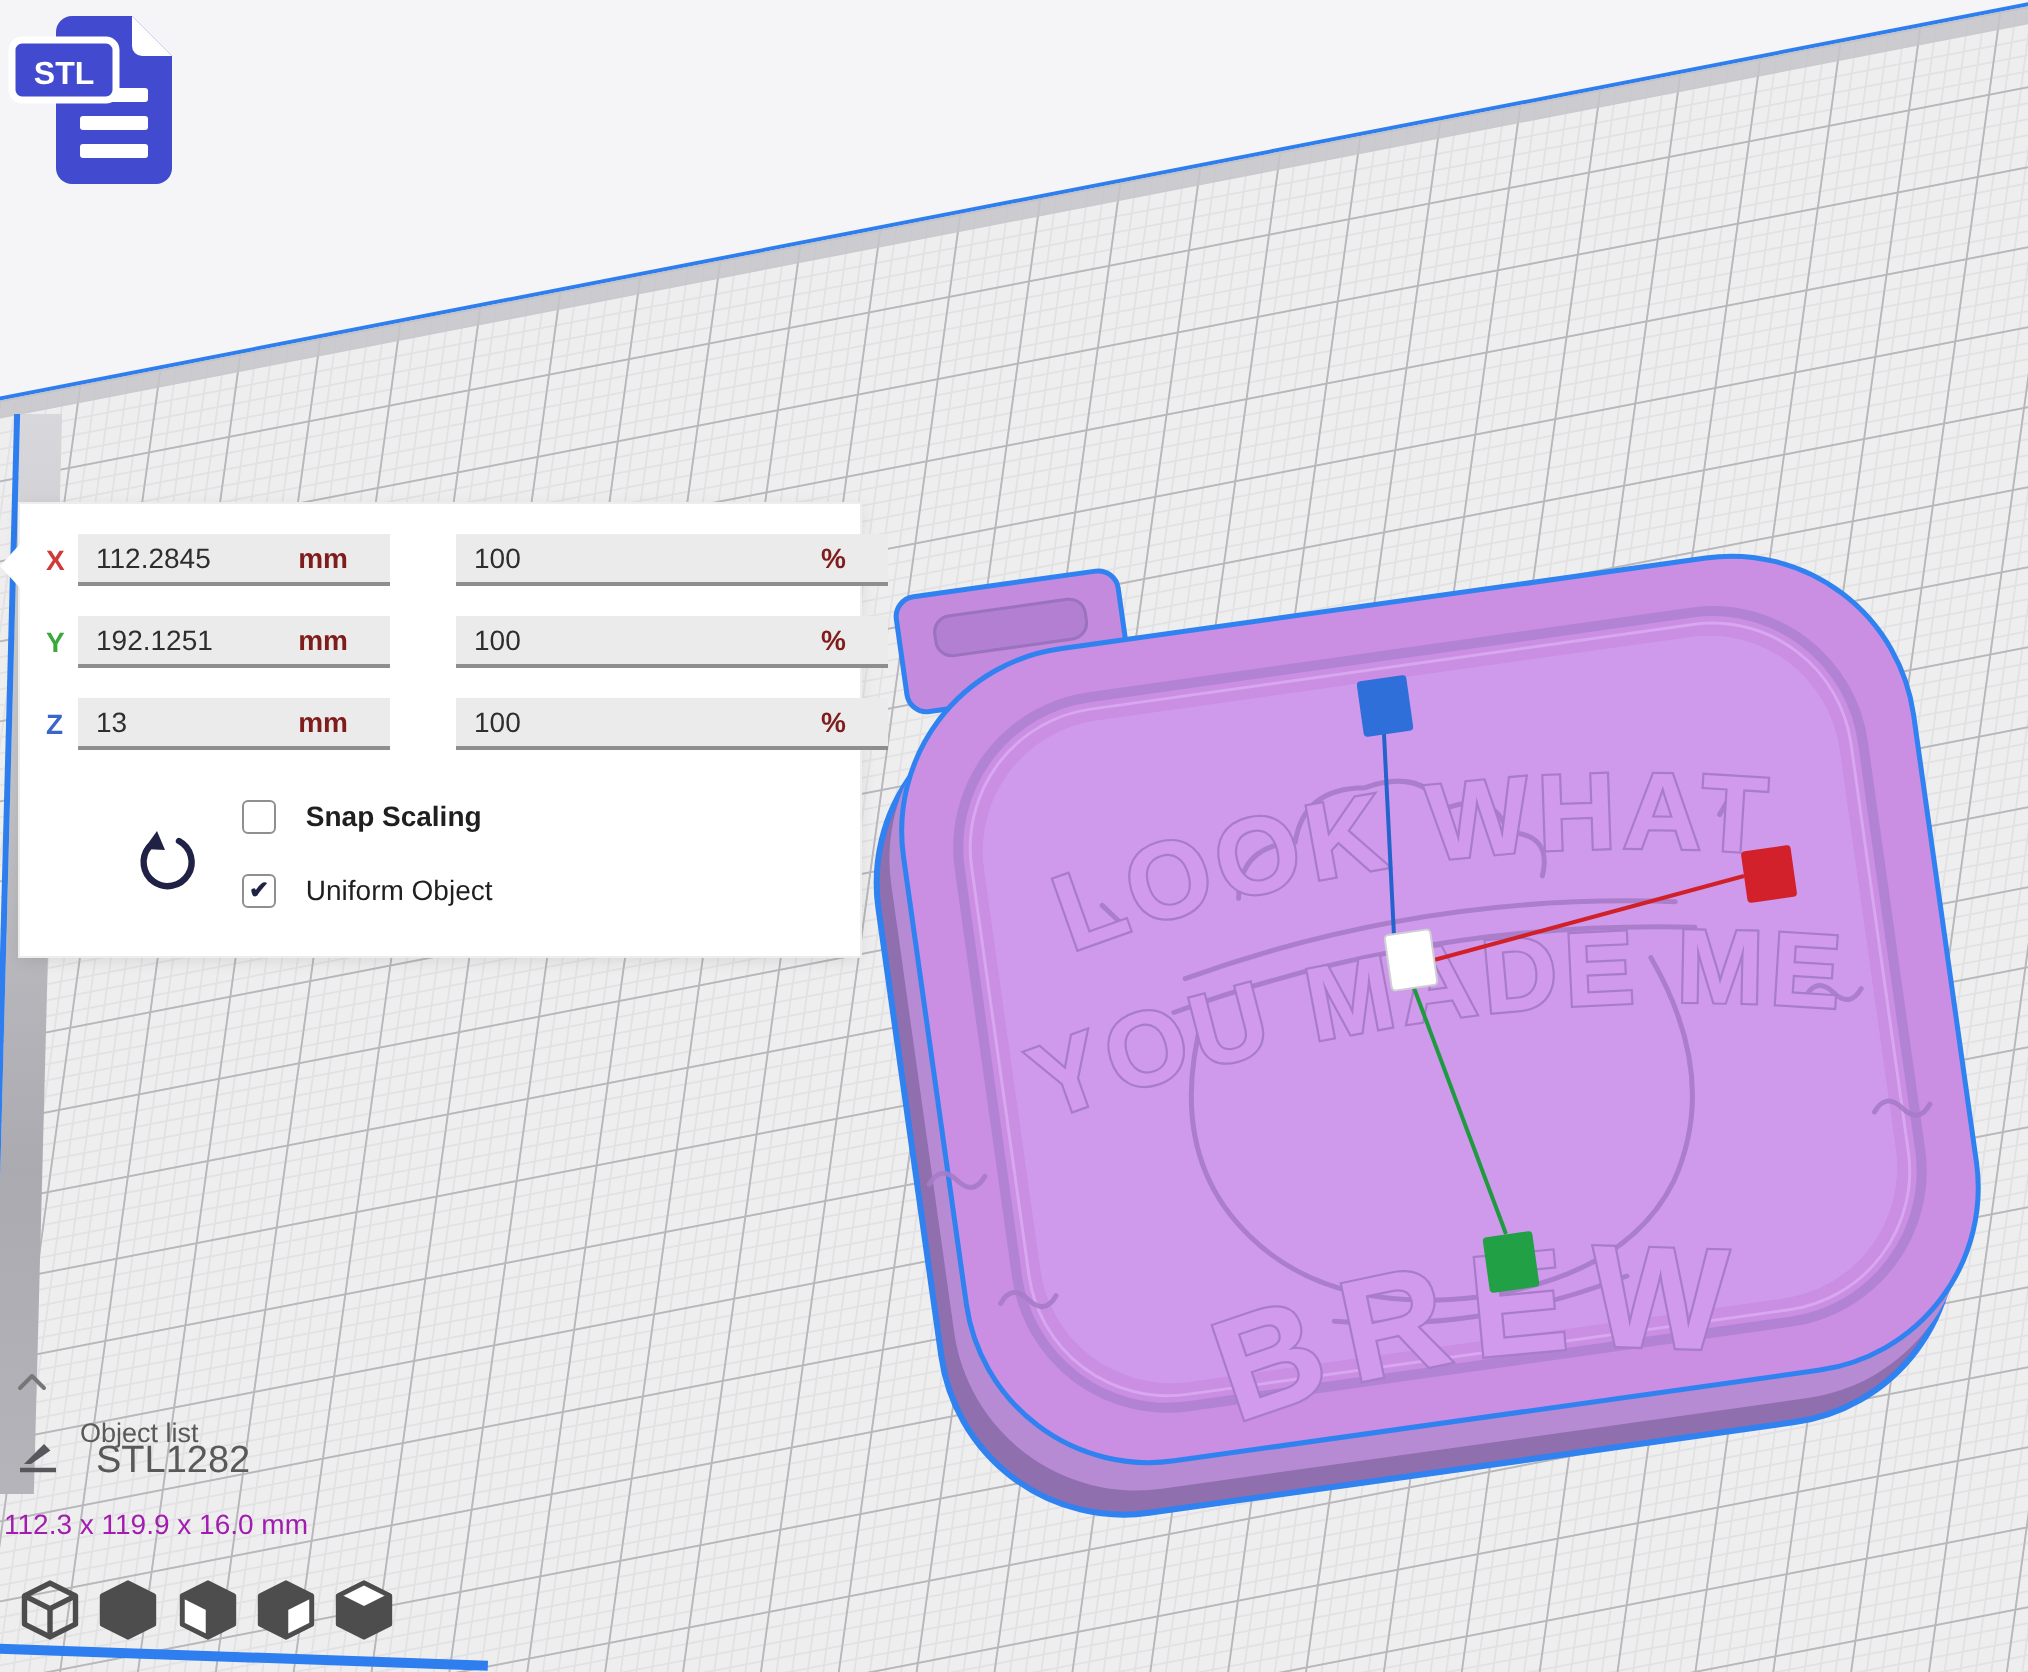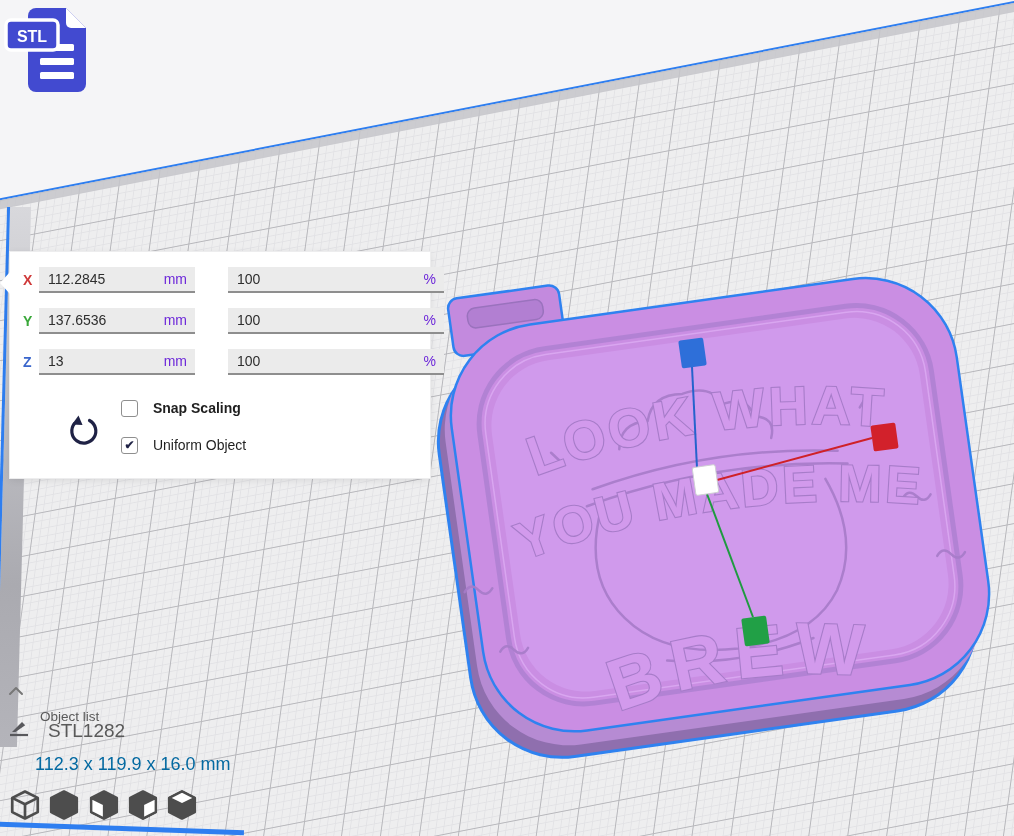--- a/index.html
+++ b/index.html
@@ -52,38 +52,38 @@
   .axis-row.r0 { top:15px; } .axis-row.r1 { top:56px; } .axis-row.r2 { top:97px; }
   .axis-label { position:absolute; left:13px; top:5px; width:16px; font-size:14px; font-weight:bold; }
   .axis-x { color:#cf3a3a; } .axis-y { color:#3aa83a; } .axis-z { color:#3a66cc; }
   .field {
     position:absolute; top:0; height:26px; background:#ebebeb;
     border-bottom:2px solid #8e8e8e; font-size:14px; line-height:24px;
   }
   .field.size { left:29px; width:156px; }
   .field.pct  { left:218px; width:216px; }
   .field .val { position:absolute; left:9px; top:0; color:#2e2e2e; }
-  .field .unit { position:absolute; right:8px; top:0; color:#6d28d9; }
+  .field .unit { position:absolute; right:21px; top:0; color:#7f1d1d;font-weight:bold; }
   .check-row { position:absolute; left:111px; height:18px; font-size:14px; color:#1f1f1f; }
   .check-row.c0 { top:147px;font-weight:bold; } .check-row.c1 { top:184px; }
   .checkbox {
     display:inline-block; width:17px; height:17px; border:1px solid #8f8f8f;
     border-radius:3px; background:#fff; vertical-align:middle;
     text-align:center; line-height:15px; font-size:12px; color:#1f2245; font-weight:bold;
   }
   .check-label { margin-left:11px; vertical-align:middle; }
   .reset-btn { position:absolute; left:54px; top:160px; width:36px; height:36px; cursor:pointer; }
   
   .objlist-header { position:absolute; left:8px; top:682px; height:18px; }
   .chev { position:absolute; left:0; top:3px; }
   .objlist-title { position:absolute; left:32px; top:0; font-size:13.5px; color:#595959; white-space:nowrap;margin-top:27px; }
   .objlist-item { position:absolute; left:8px; top:718px; height:20px; }
   .pencil { position:absolute; left:0; top:0; }
   .objlist-name { position:absolute; left:40px; top:2px; font-size:19px; color:#595959; white-space:nowrap; }
-  .dims-label { position:absolute; left:2px; top:754px; font-size:18px; color:#0369a1; white-space:nowrap;margin-left:33px; }
+  .dims-label { position:absolute; left:2px; top:754px; font-size:14px; color:#a21caf; white-space:nowrap; }
   
   .view-toolbar { position:absolute; left:8px; top:788px; height:34px; }
   .view-btn { position:absolute; top:0; width:34px; height:34px; cursor:pointer; }
   .view-btn.v0 { left:0; } .view-btn.v1 { left:39px; } .view-btn.v2 { left:79px; }
   .view-btn.v3 { left:118px; } .view-btn.v4 { left:157px; }
   
   .model-svg { position:absolute; left:0; top:0; width:1014px; height:836px; }
   .emboss {
     font-family:"Liberation Sans", sans-serif; font-weight:bold;
     fill:#d29aec; stroke:#a77cc9; stroke-width:2.2px; paint-order:stroke;
@@ -178,21 +178,21 @@
     </div>
     <div class="field pct">
       <span class="val">100</span>
       <span class="unit">%</span>
     </div>
   </div>
 
   <div class="axis-row r1">
     <span class="axis-label axis-y">Y</span>
     <div class="field size">
-      <span class="val">137.6536</span>
+      <span class="val">192.1251</span>
       <span class="unit">mm</span>
     </div>
     <div class="field pct">
       <span class="val">100</span>
       <span class="unit">%</span>
     </div>
   </div>
 
   <div class="axis-row r2">
     <span class="axis-label axis-z">Z</span>

